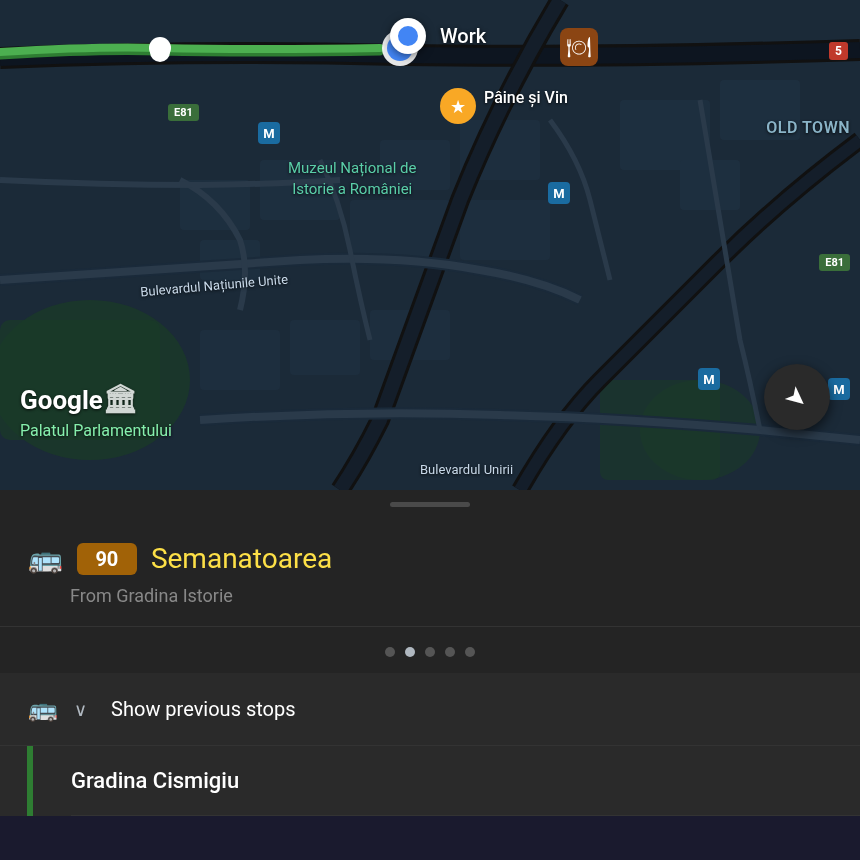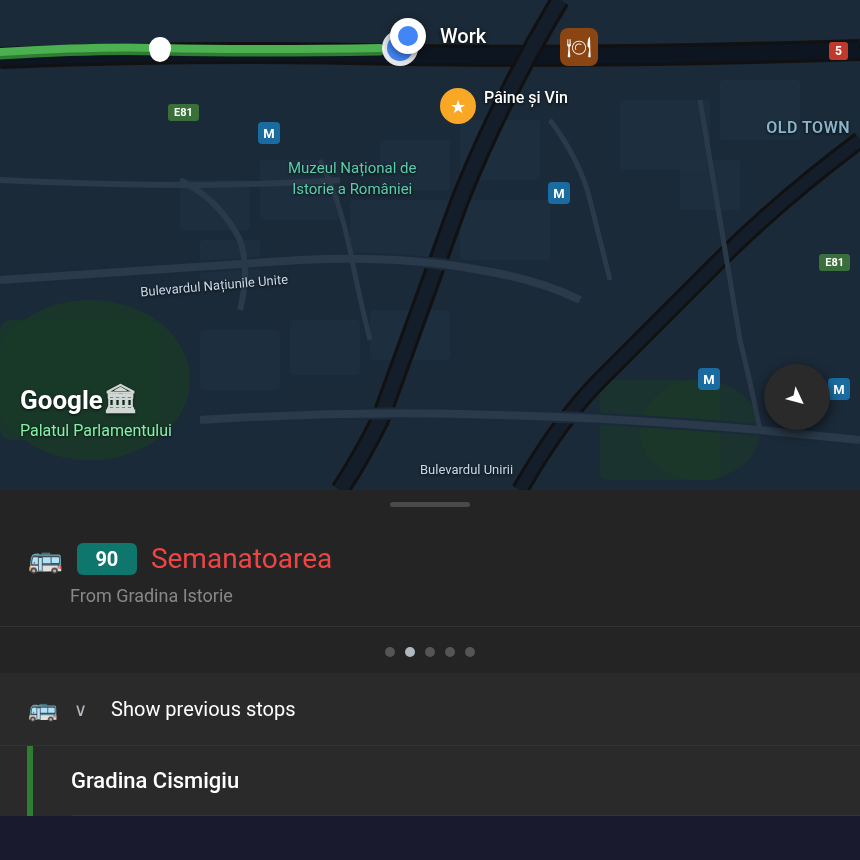--- a/index.html
+++ b/index.html
@@ -208,32 +208,32 @@
       gap: 14px;
       margin-bottom: 10px;
     }
 
     .bus-icon-wrap {
       color: #b0b8c0;
       font-size: 28px;
     }
 
     .route-badge {
-      background: #0f766e;
+      background: #a16207;
       color: white;
       font-size: 20px;
       font-weight: bold;
       padding: 4px 14px;
       border-radius: 6px;
       min-width: 60px;
       text-align: center;
     }
 
     .route-name {
-      color: #ef4444;
+      color: #fde047;
       font-size: 28px;
       font-weight: 400;
     }
 
     .from-text {
       color: #888;
       font-size: 18px;
       margin-left: 42px;
     }
 

